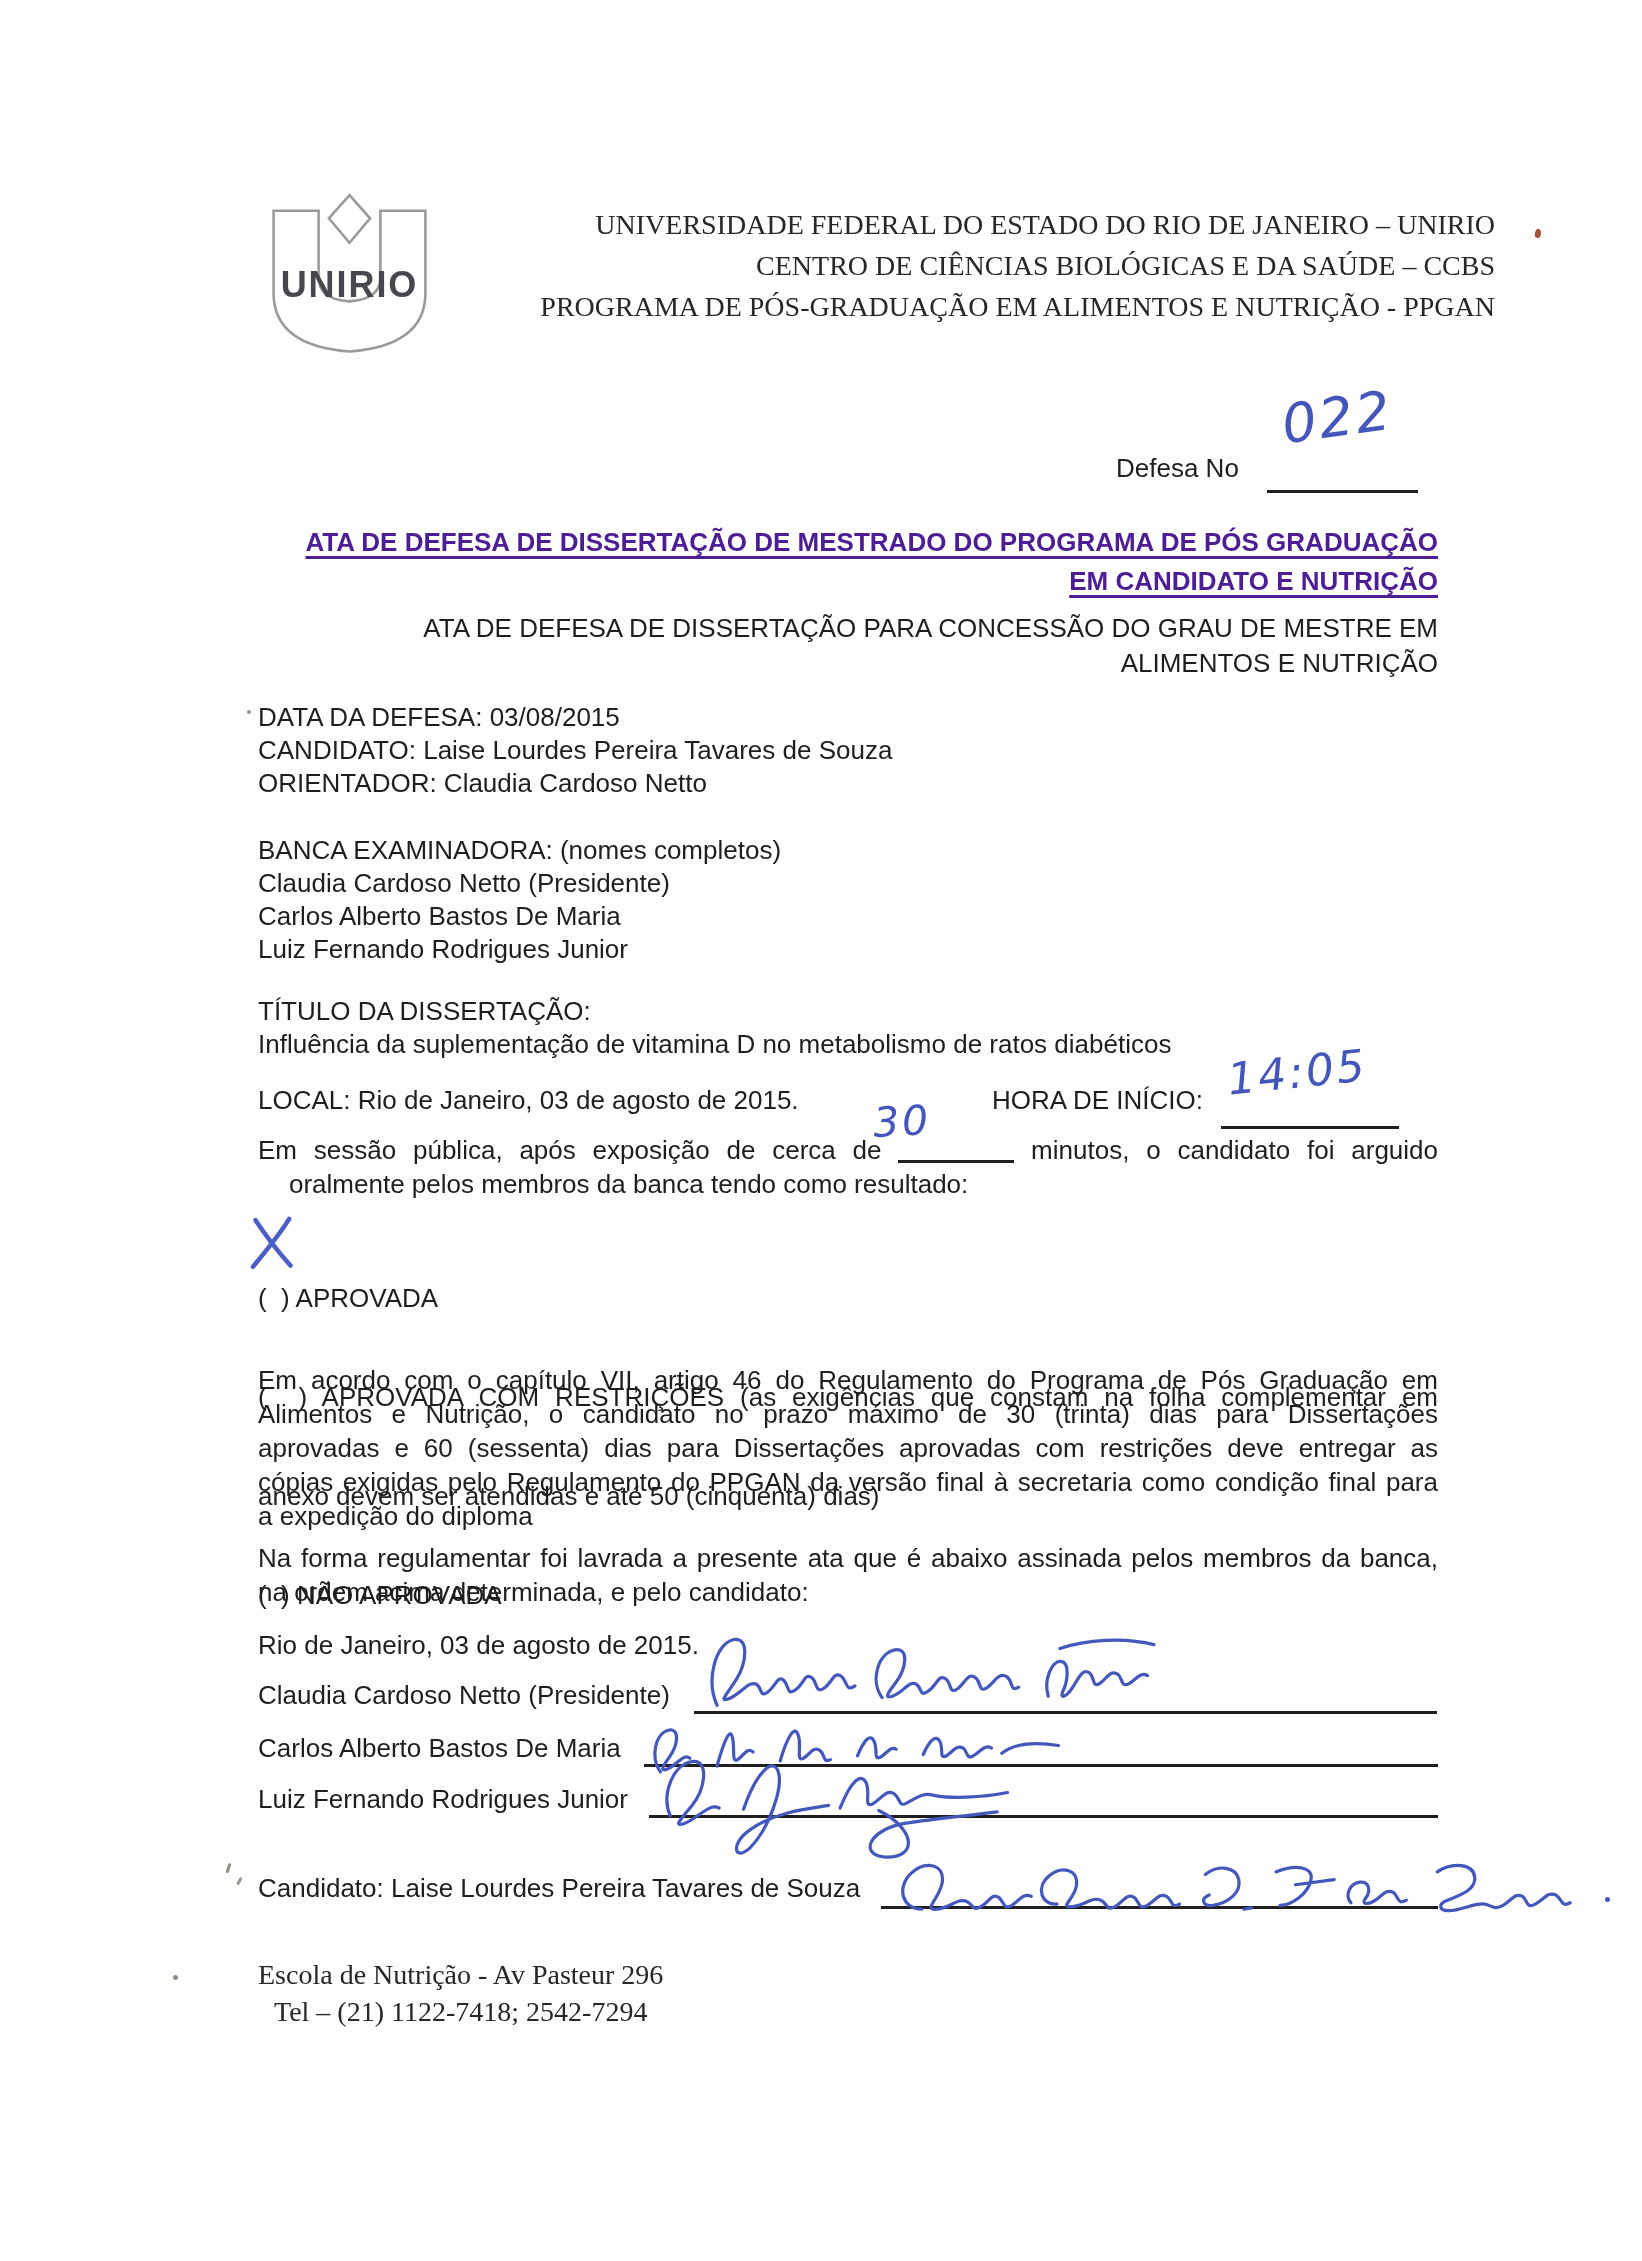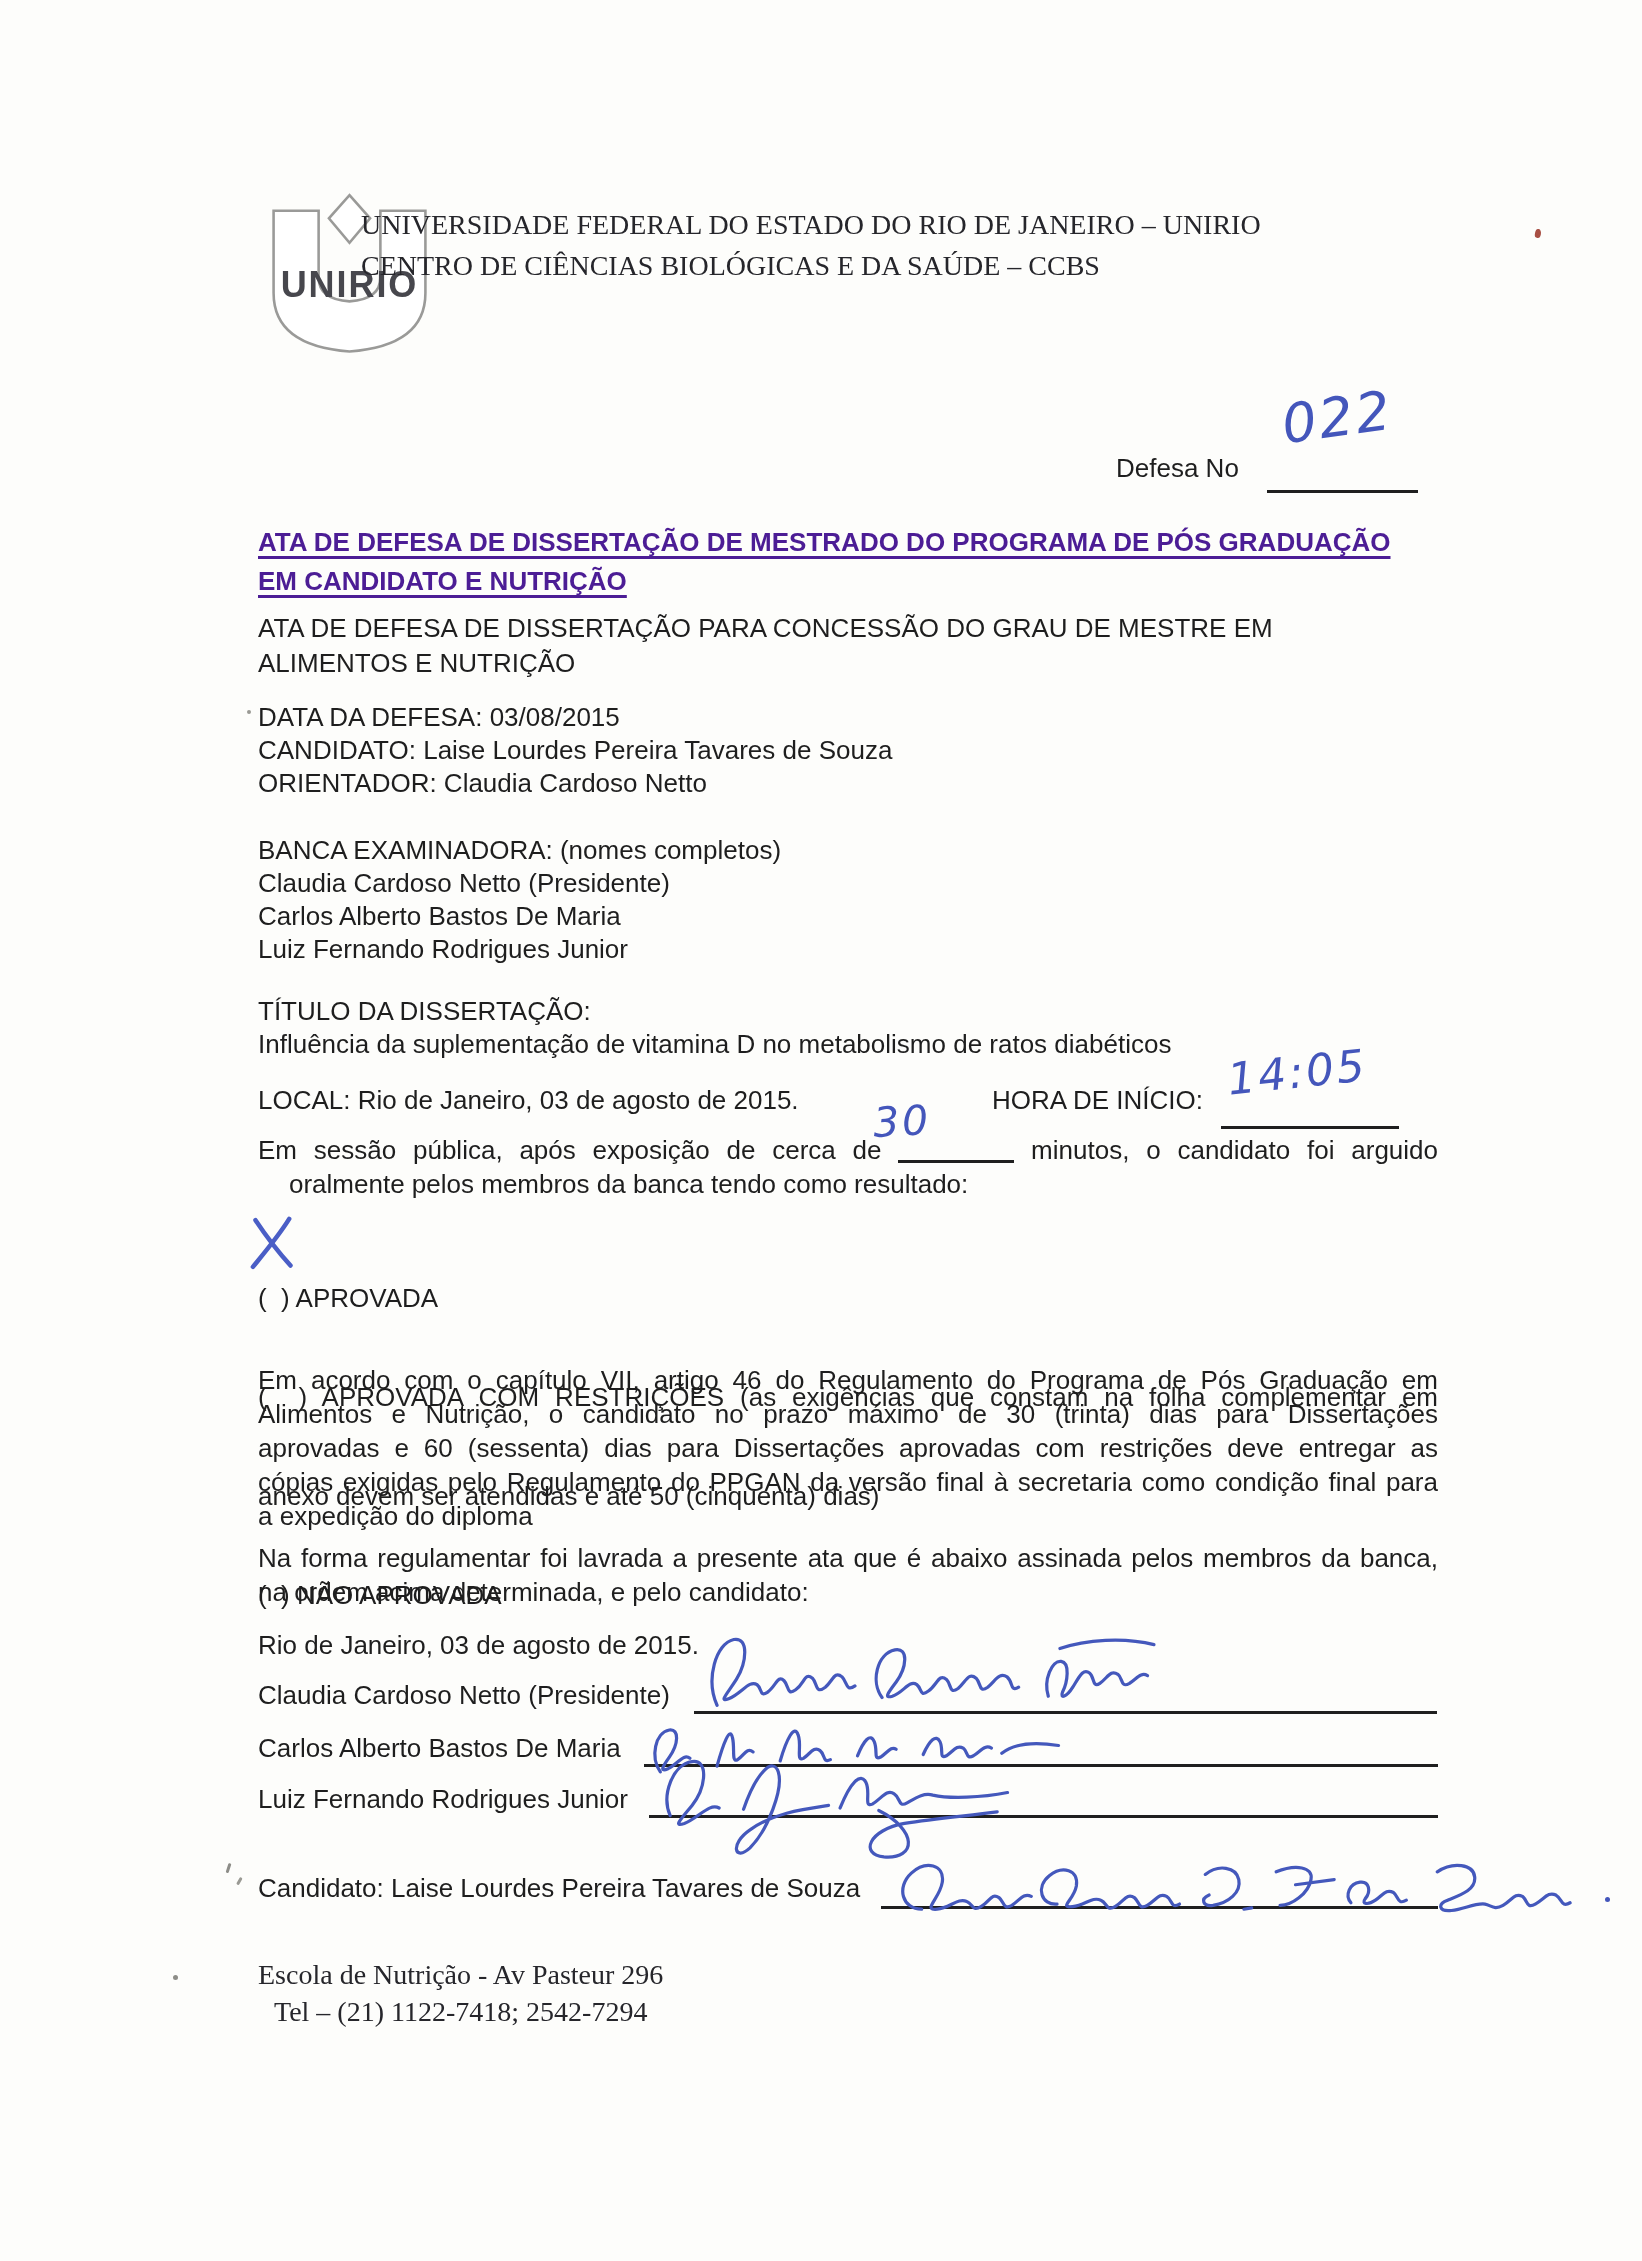--- a/index.html
+++ b/index.html
@@ -1,21 +1,21 @@
 <!DOCTYPE html>
 <html style="font-size:10.3px"><head>
 <meta charset="utf-8">
 <style>
   html,body{margin:0;padding:0;background:#e8e8e6;}
   #page{position:relative;width:1643px;height:2261px;background:#fdfdfb;overflow:hidden;
         font-family:"Liberation Sans","DejaVu Sans",sans-serif;color:#1e1e1e;}
   .abs{position:absolute;}
   .b40{font-size:26px;line-height:33px;}
   .bold{font-weight:bold;}
-  .center{text-align:left;}
+  .center{text-align:right;}
   .u{text-decoration:underline;text-decoration-thickness:2.6px;text-underline-offset:5.2px;}
   .jl{text-align:justify;text-align-last:justify;white-space:pre-wrap;}
   .serif{font-family:"Liberation Serif","DejaVu Serif",serif;color:#26262b;}
   .ink{position:absolute;color:#4456bb;font-family:"DejaVu Sans",sans-serif;font-style:italic;
        transform-origin:left top;letter-spacing:2.6px;}
   .line{position:absolute;background:#1f1f1f;height:2.6px;}
   .blank{display:inline-block;height:2.6px;background:#1f1f1f;vertical-align:-3.9px;}
   .sig path{fill:none;stroke:#4458bc;stroke-width:5;stroke-linecap:round;stroke-linejoin:round;}
   .xmark path{fill:none;stroke:#4a5ec6;stroke-width:7;stroke-linecap:round;}
   .logo-shape{fill:#ffffff;stroke:#9a9a98;stroke-width:4;}
@@ -29,20 +29,21 @@
 
   <svg class="abs" style="left:253px;top:186px;" width="193" height="178" viewBox="0 0 300 276">
     <path class="logo-shape" d="M32 38 H102 V142 Q102 176 150 179 Q198 176 198 142 V38 H268 V166 Q268 248 150 257 Q32 248 32 166 Z"></path>
     <path class="logo-shape" d="M150 14 L182 50 L150 88 L118 50 Z"></path>
     <text class="logo-word" x="150" y="172" font-size="56" text-anchor="middle">UNIRIO</text>
   </svg>
 
   <div class="abs serif center" style="left:361px;top:204px;width:1134px;font-size:28px;line-height:41px;">
     <div>UNIVERSIDADE FEDERAL DO ESTADO DO RIO DE JANEIRO – UNIRIO</div>
     <div>CENTRO DE CIÊNCIAS BIOLÓGICAS E DA SAÚDE – CCBS</div>
+    <div>PROGRAMA DE PÓS-GRADUAÇÃO EM ALIMENTOS E NUTRIÇÃO - PPGAN</div>
   </div>
 
   <span class="abs b40" style="left:1116px;top:452px;">Defesa No</span>
   <div class="line" style="left:1267px;top:490px;width:151px;"></div>
   <span class="ink" style="left:1278px;top:394px;font-size:54px;transform:rotate(-8deg);">022</span>
 
   <div class="abs center bold b40" style="left:258px;top:523px;width:1180px;line-height:39px;color:#4c1d95;">
     <div><span class="u">ATA DE DEFESA DE DISSERTAÇÃO DE MESTRADO DO PROGRAMA DE PÓS GRADUAÇÃO</span></div>
     <div><span class="u">EM CANDIDATO E NUTRIÇÃO</span></div>
   </div>

